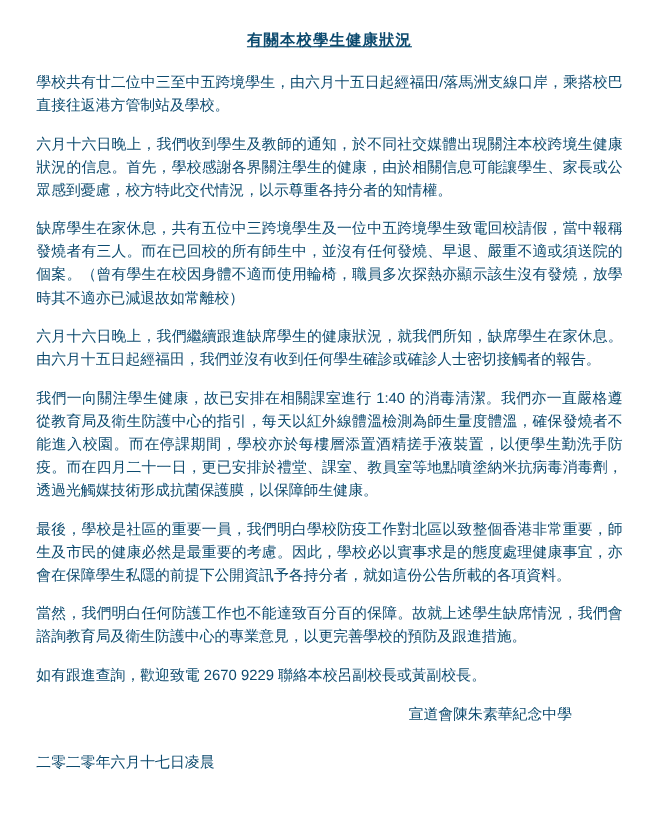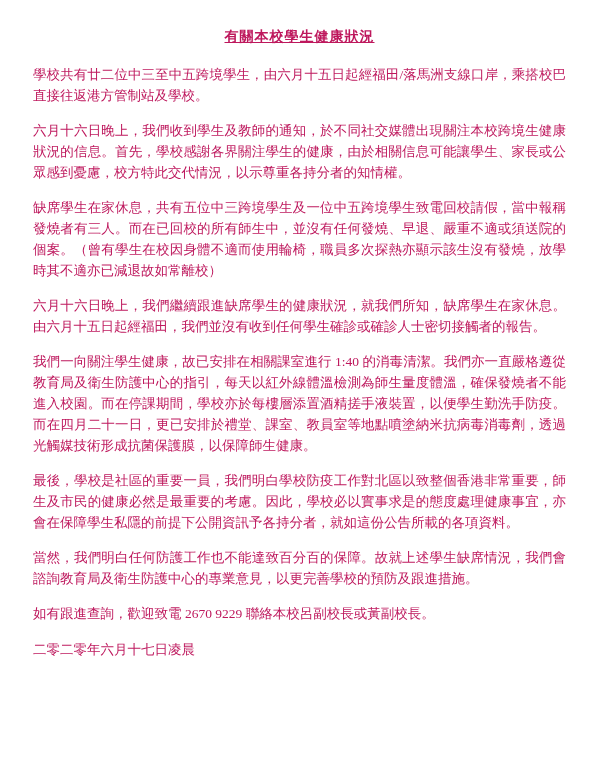--- a/index.html
+++ b/index.html
@@ -11,24 +11,24 @@
     width: 600px;
     height: 760px;
     overflow: hidden;
   }
   .page {
     box-sizing: border-box;
     width: 600px;
     height: 760px;
     padding: 26px 34px 0 33px;
     background: #ffffff;
-    font-family: Liberation Serif, serif;
+    font-family: Liberation Sans, sans-serif;
     font-size: 13.5px;
     line-height: 21px;
-    color: #be185d;
+    color: #0c4a6e;
   }
   .doc-title {
     margin: 0 0 17px 0;
     text-align: center;
     font-size: 14px;
     font-weight: bold;
     text-decoration: underline;
     letter-spacing: 1px;
   }
   .para {
@@ -59,14 +59,15 @@
 
   <p class="para">學校共有廿二位中三至中五跨境學生，由六月十五日起經福田/落馬洲支線口岸，乘搭校巴直接往返港方管制站及學校。</p>
   <p class="para">六月十六日晚上，我們收到學生及教師的通知，於不同社交媒體出現關注本校跨境生健康狀況的信息。首先，學校感謝各界關注學生的健康，由於相關信息可能讓學生、家長或公眾感到憂慮，校方特此交代情況，以示尊重各持分者的知情權。</p>
   <p class="para">缺席學生在家休息，共有五位中三跨境學生及一位中五跨境學生致電回校請假，當中報稱發燒者有三人。而在已回校的所有師生中，並沒有任何發燒、早退、嚴重不適或須送院的個案。（曾有學生在校因身體不適而使用輪椅，職員多次探熱亦顯示該生沒有發燒，放學時其不適亦已減退故如常離校）</p>
   <p class="para">六月十六日晚上，我們繼續跟進缺席學生的健康狀況，就我們所知，缺席學生在家休息。由六月十五日起經福田，我們並沒有收到任何學生確診或確診人士密切接觸者的報告。</p>
   <p class="para">我們一向關注學生健康，故已安排在相關課室進行 1:40 的消毒清潔。我們亦一直嚴格遵從教育局及衛生防護中心的指引，每天以紅外線體溫檢測為師生量度體溫，確保發燒者不能進入校園。而在停課期間，學校亦於每樓層添置酒精搓手液裝置，以便學生勤洗手防疫。而在四月二十一日，更已安排於禮堂、課室、教員室等地點噴塗納米抗病毒消毒劑，透過光觸媒技術形成抗菌保護膜，以保障師生健康。</p>
   <p class="para">最後，學校是社區的重要一員，我們明白學校防疫工作對北區以致整個香港非常重要，師生及市民的健康必然是最重要的考慮。因此，學校必以實事求是的態度處理健康事宜，亦會在保障學生私隱的前提下公開資訊予各持分者，就如這份公告所載的各項資料。</p>
   <p class="para">當然，我們明白任何防護工作也不能達致百分百的保障。故就上述學生缺席情況，我們會諮詢教育局及衛生防護中心的專業意見，以更完善學校的預防及跟進措施。</p>
 
   <p class="para contact-line">如有跟進查詢，歡迎致電 2670 9229 聯絡本校呂副校長或黃副校長。</p>
+  <p class="signature-line">宣道會陳朱素華紀念中學</p>
   <p class="date-line">二零二零年六月十七日凌晨</p>
 </div>
 
 </body></html>

